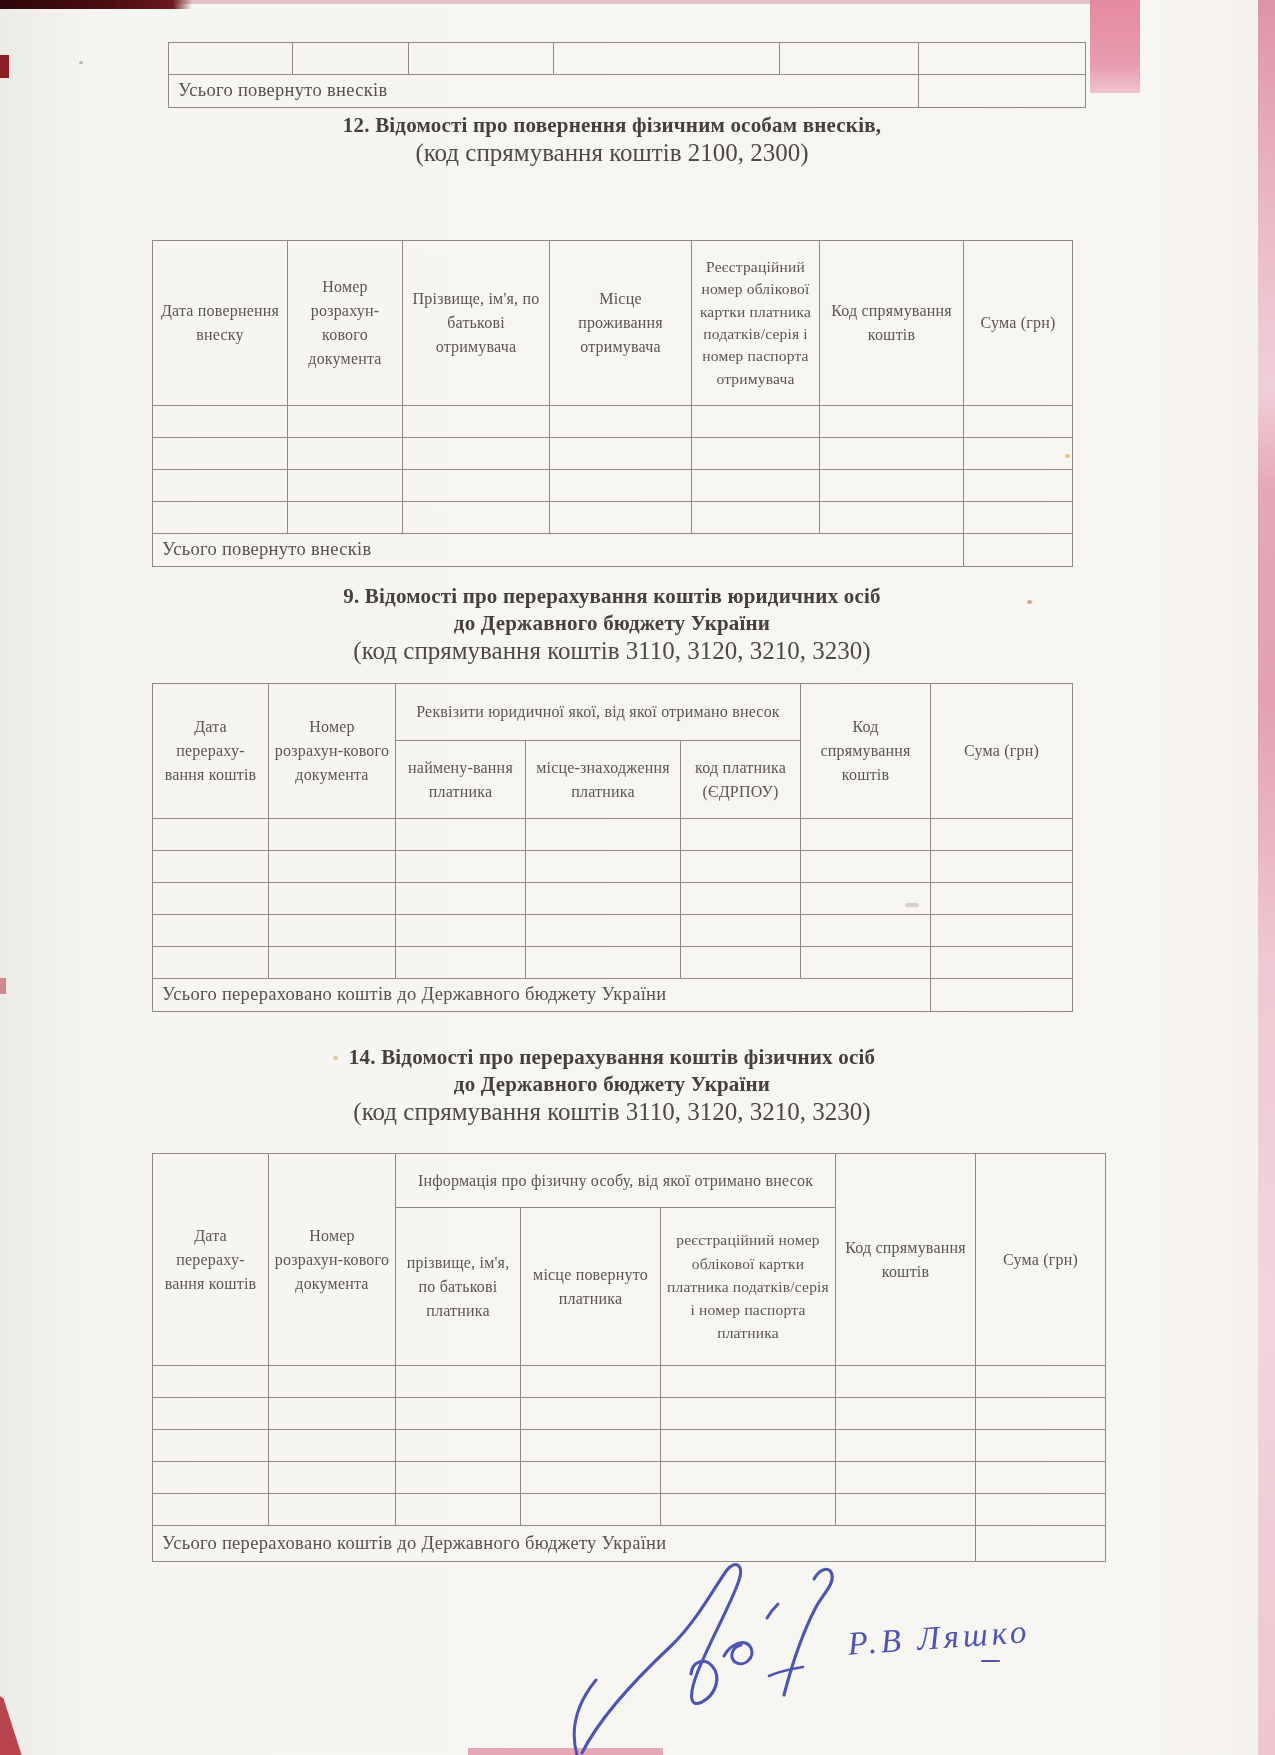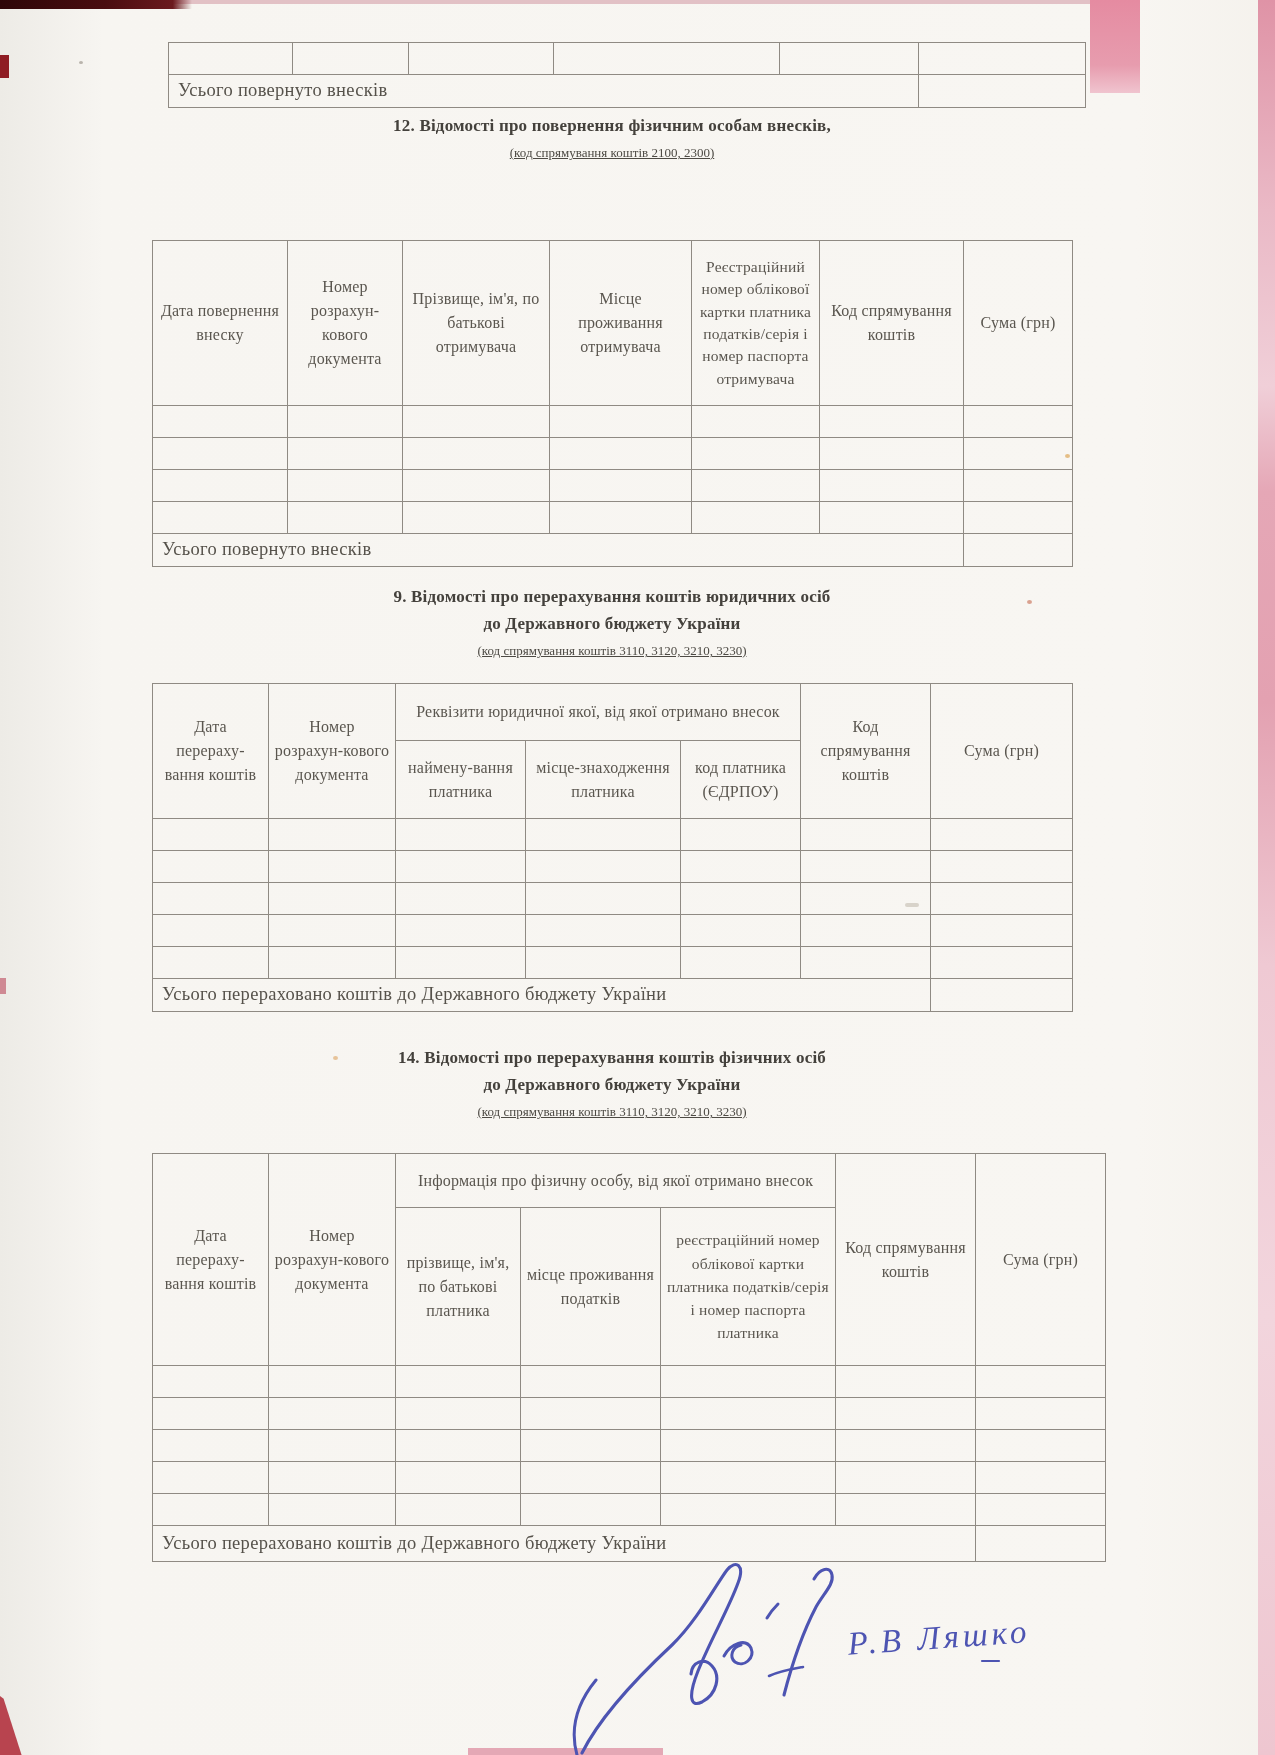--- a/index.html
+++ b/index.html
@@ -26,22 +26,22 @@
   }
   td.empty{height:27px;}
   td.footer-cell{
     text-align:left;font-size:18.5px;color:#56524b;
     padding-left:9px;letter-spacing:.3px;
   }
   .hdr{letter-spacing:.2px;}
 
   
   .heading{width:920px;text-align:center;color:#44413c;}
-  .heading .b{font-weight:bold;font-size:17px;line-height:27px;letter-spacing:.2px;}
-  .heading .n{font-weight:normal;font-size:13px;line-height:27px;color:#4d4a44;text-decoration:underline;}
+  .heading .b{font-weight:bold;font-size:21px;line-height:27px;letter-spacing:.2px;}
+  .heading .n{font-weight:normal;font-size:25px;line-height:27px;color:#4d4a44;}
 
   
   .art{pointer-events:none;}
   .speck{position:absolute;border-radius:50%;}
 
   svg text{font-family:"Liberation Serif","DejaVu Serif",serif;}
 </style>
 </head>
 <body>
 
@@ -254,21 +254,21 @@
     <tbody>
         <tr style="height:54px;">
       <td class="hdr" rowspan="2">Дата перераху-вання коштів</td>
       <td class="hdr" rowspan="2">Номер розрахун-кового документа</td>
       <td class="hdr" colspan="3">Інформація про фізичну особу, від якої отримано внесок</td>
       <td class="hdr" rowspan="2">Код спрямування коштів</td>
       <td class="hdr" rowspan="2">Сума (грн)</td>
     </tr>
     <tr style="height:158px;">
       <td class="hdr">прізвище, ім'я, по батькові платника</td>
-      <td class="hdr">місце проживання податків</td>
+      <td class="hdr">місце повернуто платника</td>
       <td class="hdr" style="font-size:15.5px;line-height:1.5;">реєстраційний номер облікової картки платника податків/серія і номер паспорта платника</td>
     </tr>
     <tr style="height:29px;">
       <td class="empty"></td>
           <td class="empty"></td>
           <td class="empty"></td>
           <td class="empty"></td>
           <td class="empty"></td>
           <td class="empty"></td>
           <td class="empty"></td>

